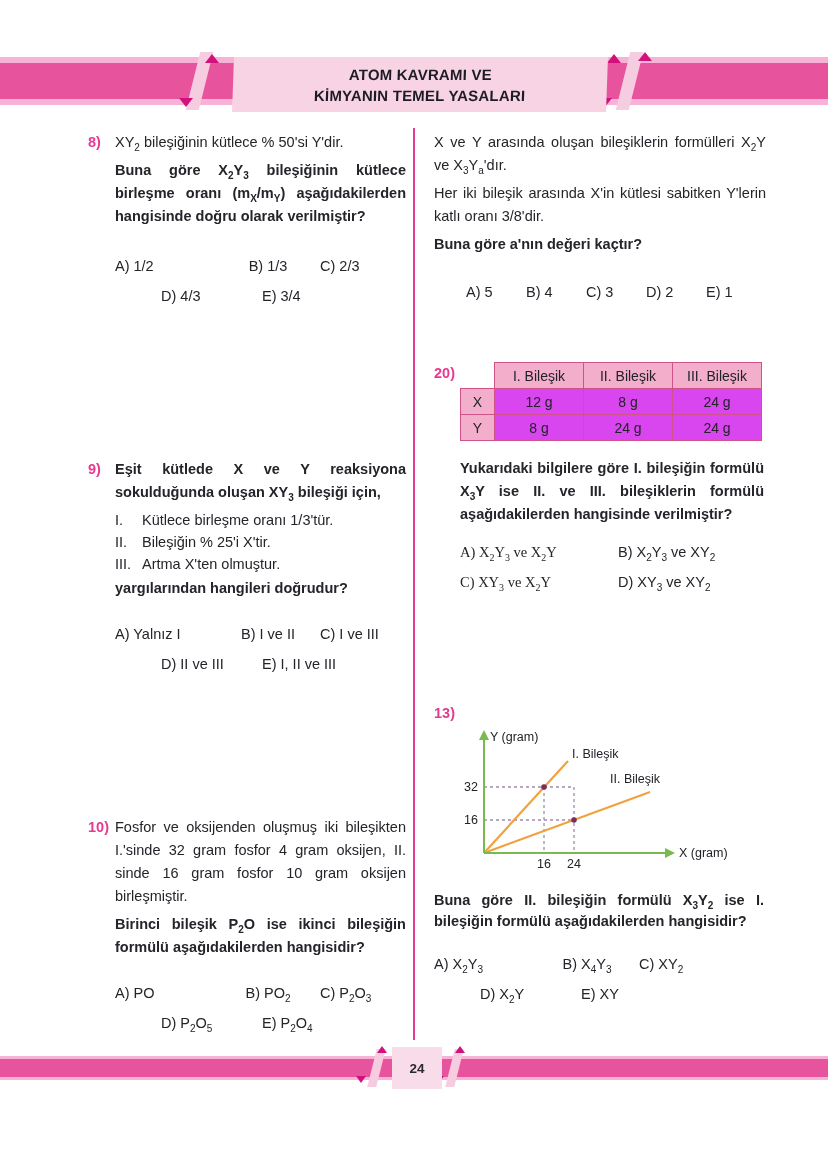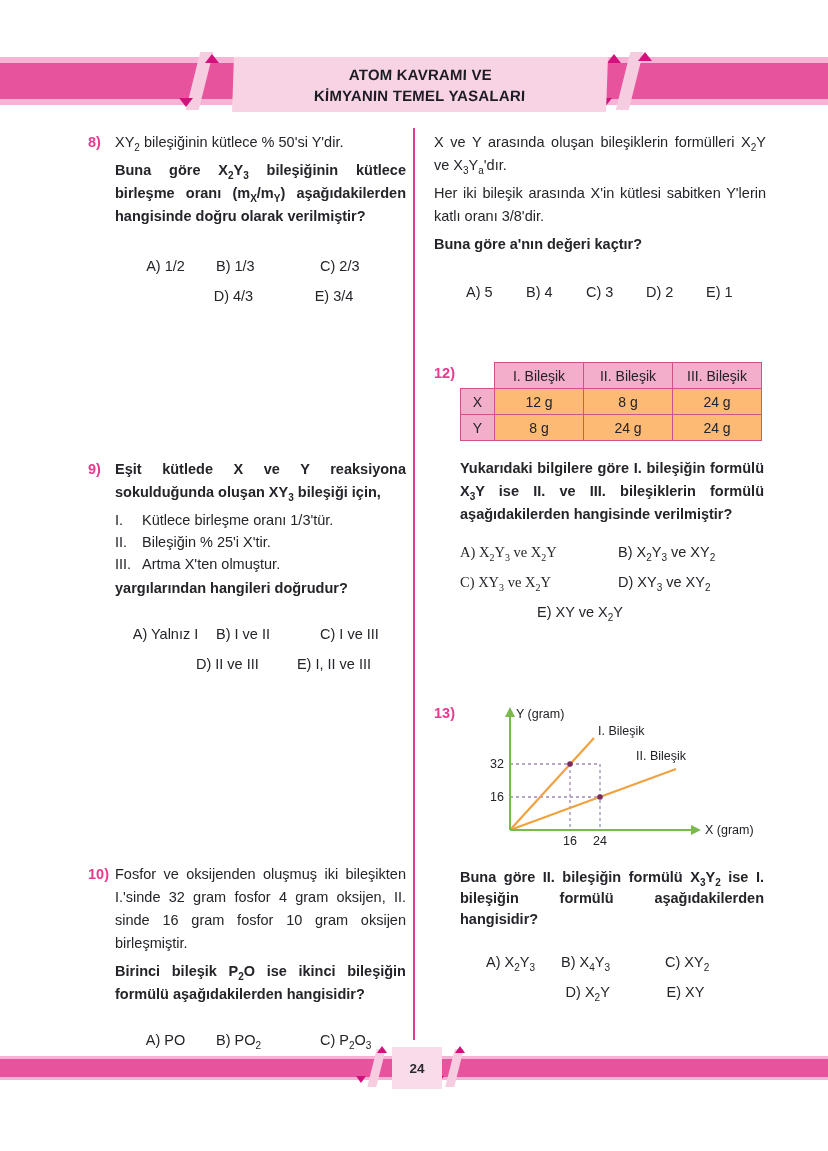--- a/index.html
+++ b/index.html
@@ -30,54 +30,54 @@
   
   .question { position:absolute; display:flex; font-size:14.5px; }
   .qnum { color:#e63a8f; font-weight:bold; width:27px; flex-shrink:0; line-height:23px; }
   .qcontent { flex:1; }
   .qtext { line-height:23px; text-align:justify; margin-bottom:5px; }
   .qtext.bold { font-weight:bold; }
   .item-row { display:flex; line-height:22px; }
   .item-row .roman { width:27px; flex-shrink:0; }
   .opts { }
   .optrow { display:flex; line-height:24px; margin-top:6px; }
-  .optrow.cols3 span:nth-child(1){ width:101px;text-align:center; }
-  .optrow.cols3 span:nth-child(2){ width:104px; }
-  .optrow.cols2 { padding-left:46px;justify-content:center; }
+  .optrow.cols3 span:nth-child(1){ width:101px; }
+  .optrow.cols3 span:nth-child(2){ width:104px;text-align:center; }
+  .optrow.cols2 { padding-left:46px; }
   .optrow.cols2 span:nth-child(1){ width:101px; }
   .optrow.cols5 span { width:60px; }
   .optrow.q12w span:nth-child(1){ width:158px;font-family:Liberation Serif, serif; }
   .optrow.colsE { padding-left:77px; }
 
   #q8  { left:88px;  top:131px; width:318px; }
   #q8 .opts { margin-top:26px; }
   #q9  { left:88px;  top:458px; width:318px; }
   #q9 .opts { margin-top:22px; }
-  #q10 { left:88px;  top:863px; width:318px; }
+  #q10 { left:88px;  top:816px; width:318px; }
   #q10 .opts { margin-top:22px; }
 
   #q11 { left:434px; top:131px; width:330px; }
   #q11 .qnum { width:26px; }
   #q11 .opts { margin-top:24px;margin-left:32px; }
   #q12 { left:434px; top:362px; width:330px; }
   #q12 .qnum { width:26px; }
   #q12 .opts { margin-top:14px; }
-  #q13 { left:434px; top:702px; width:330px; }
+  #q13 { left:434px; top:702px; width:330px;flex-direction:column; }
   #q13 .qnum { width:26px; }
   #q13 .qtext { line-height:21px; }
   #q13 .opts { margin-top:20px; }
 
   
   .ctable { border-collapse:collapse; width:302px; font-size:14px; color:#222228;
             text-align:center; margin-bottom:16px; }
   .ctable th, .ctable td { border:1.5px solid #cf5288; height:26px; font-weight:normal; }
   .ctable .hcell { background:#f2aecb; width:89px; }
   .ctable .lcell { background:#f2aecb; width:34px; }
   .ctable .blank { border:none; background:transparent; }
-  .ctable .dcell { background:#fdba74; }
+  .ctable .dcell { background:#d946ef; }
 
   
   .graph-wrap { margin:0 0 10px 20px; }
   .graph-wrap svg text { font-family:"Liberation Sans", sans-serif; font-size:12.5px; fill:#222228; }
 
   
   .footer-band { position:absolute; left:0; top:1056px; width:828px; height:24px;
                  background:#e8539e; border-top:3px solid #f6b3d5; border-bottom:3px solid #f6b3d5; }
   .stripe.fl { height:38px; width:9px; }
   .page-box { position:absolute; left:392px; top:1047px; width:50px; height:42px;
@@ -186,21 +186,21 @@
         <span>B) 4</span>
         <span>C) 3</span>
         <span>D) 2</span>
         <span>E) 1</span>
       </div>
     </div>
   </div>
 </div>
 
 <div class="question" id="q12">
-  <div class="qnum">12)</div>
+  <div class="qnum">20)</div>
   <div class="qcontent">
     <table class="ctable">
       <tbody>
           <tr>
         <td class="blank"></td>
         <th class="hcell">I. Bileşik</th>
         <th class="hcell">II. Bileşik</th>
         <th class="hcell">III. Bileşik</th>
       </tr>
       <tr>
@@ -220,23 +220,20 @@
     <p class="qtext bold">Yukarıdaki bilgilere göre I. bileşiğin formülü X<sub>3</sub>Y ise II. ve III. bileşiklerin formülü aşağıdakilerden hangisinde verilmiştir?</p>
     <div class="opts">
       <div class="optrow q12w">
         <span>A) X<sub>2</sub>Y<sub>3</sub> ve X<sub>2</sub>Y</span>
         <span>B) X<sub>2</sub>Y<sub>3</sub> ve XY<sub>2</sub></span>
       </div>
       <div class="optrow q12w">
         <span>C) XY<sub>3</sub> ve X<sub>2</sub>Y</span>
         <span>D) XY<sub>3</sub> ve XY<sub>2</sub></span>
       </div>
-      <div class="optrow colsE">
-        <span>E) XY ve X<sub>2</sub>Y</span>
-      </div>
     </div>
   </div>
 </div>
 
 <div class="question" id="q13">
   <div class="qnum">13)</div>
   <div class="qcontent">
     <div class="graph-wrap">
       <svg width="280" height="152" viewBox="0 0 280 152">
 

